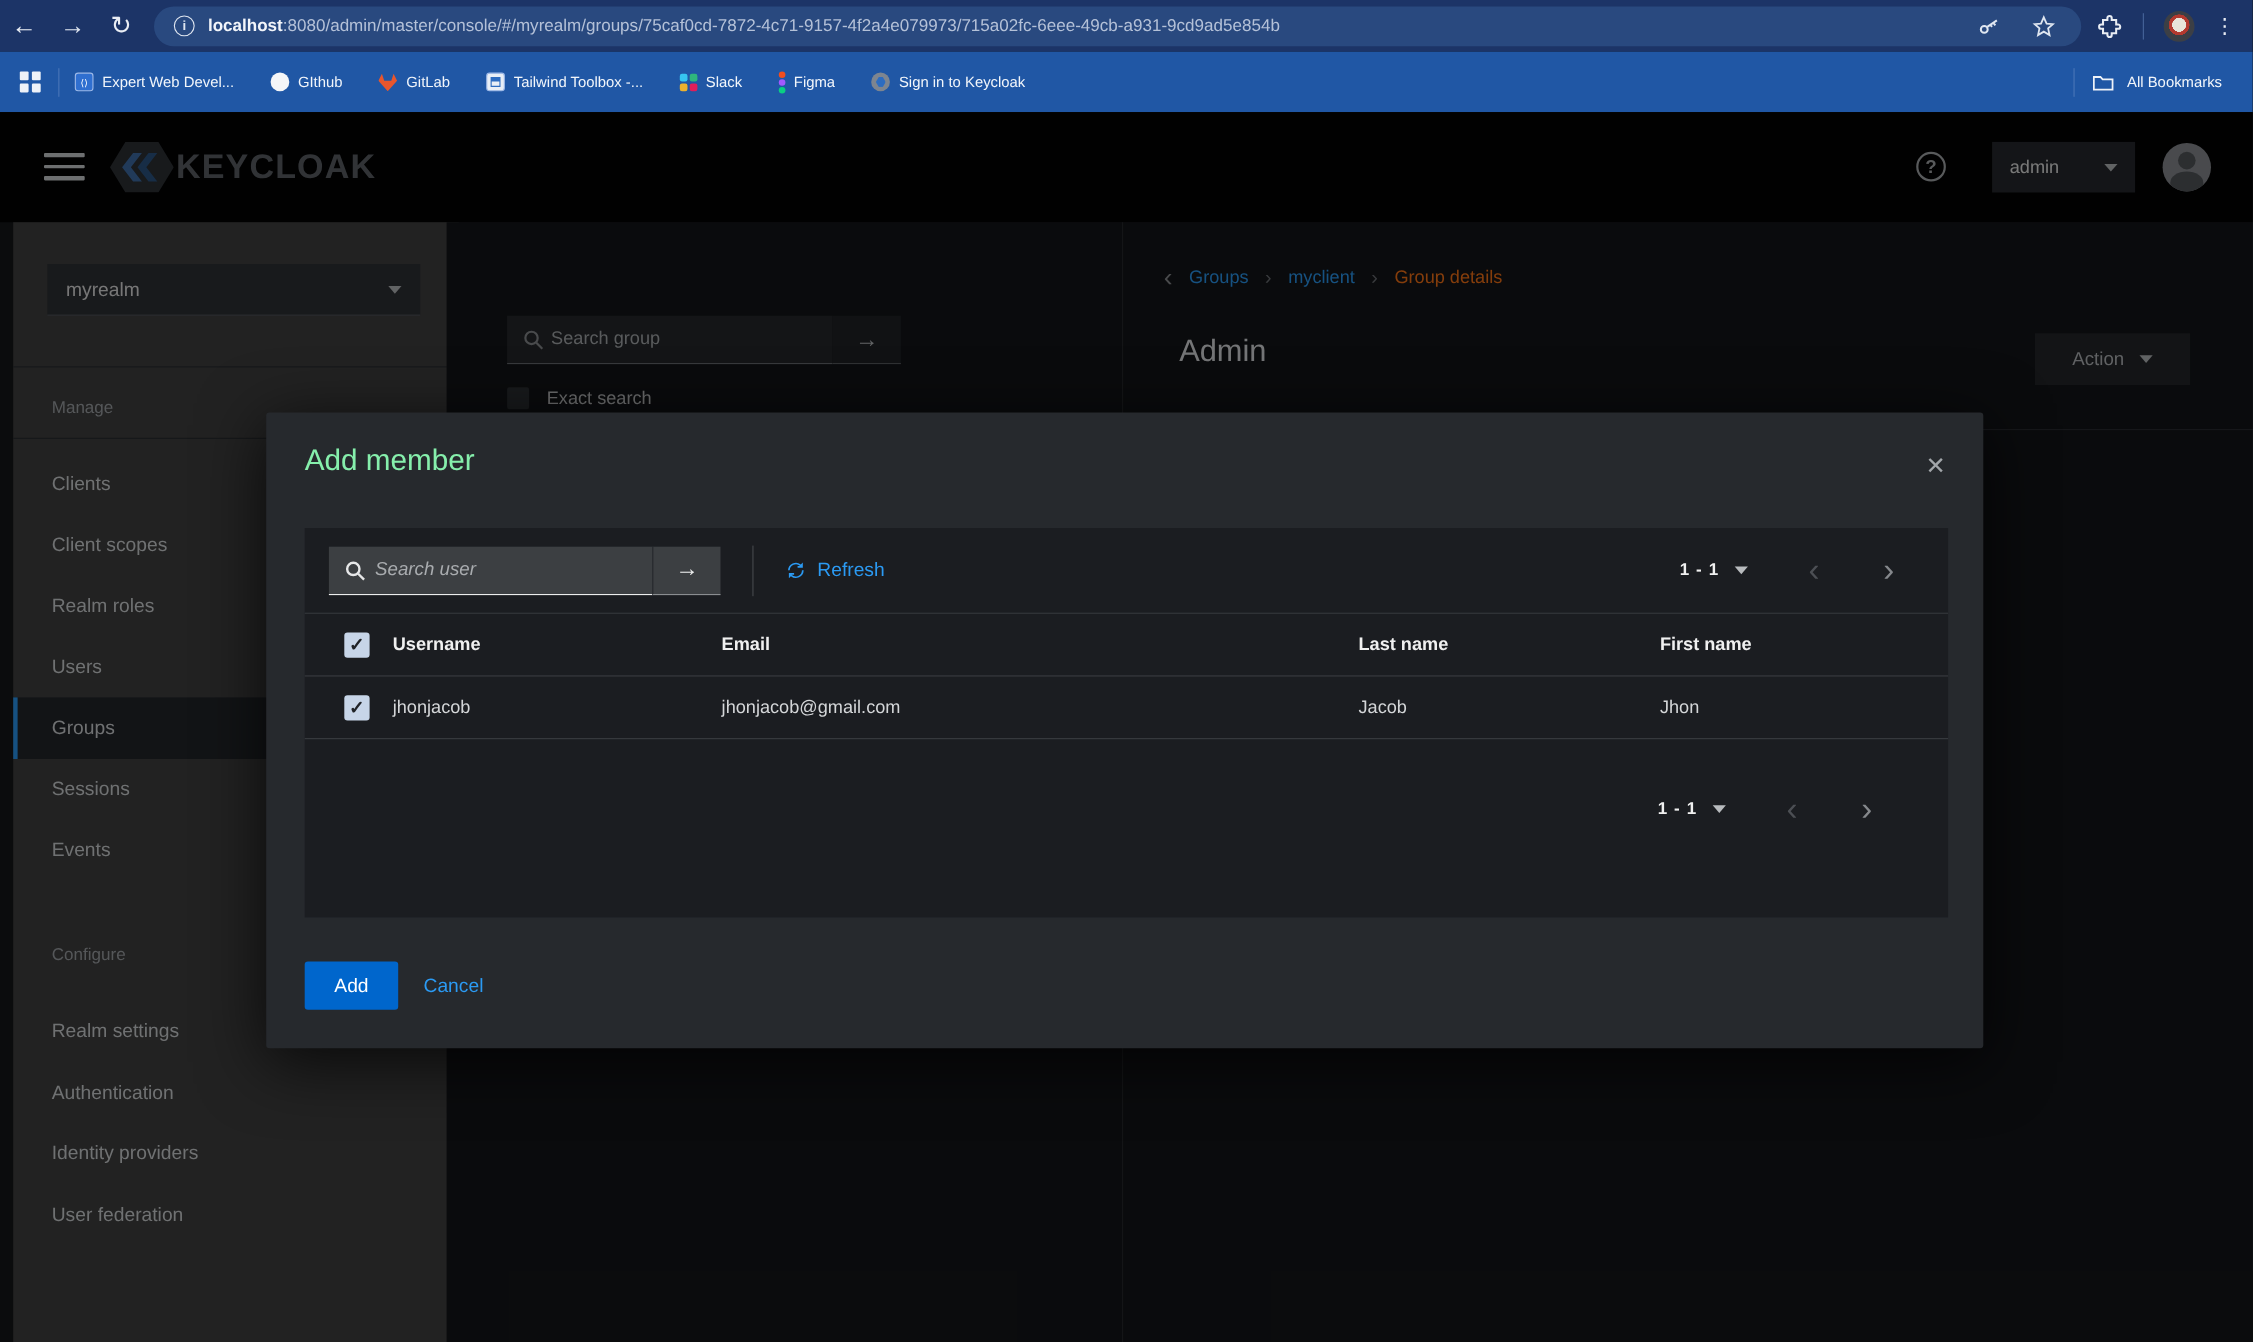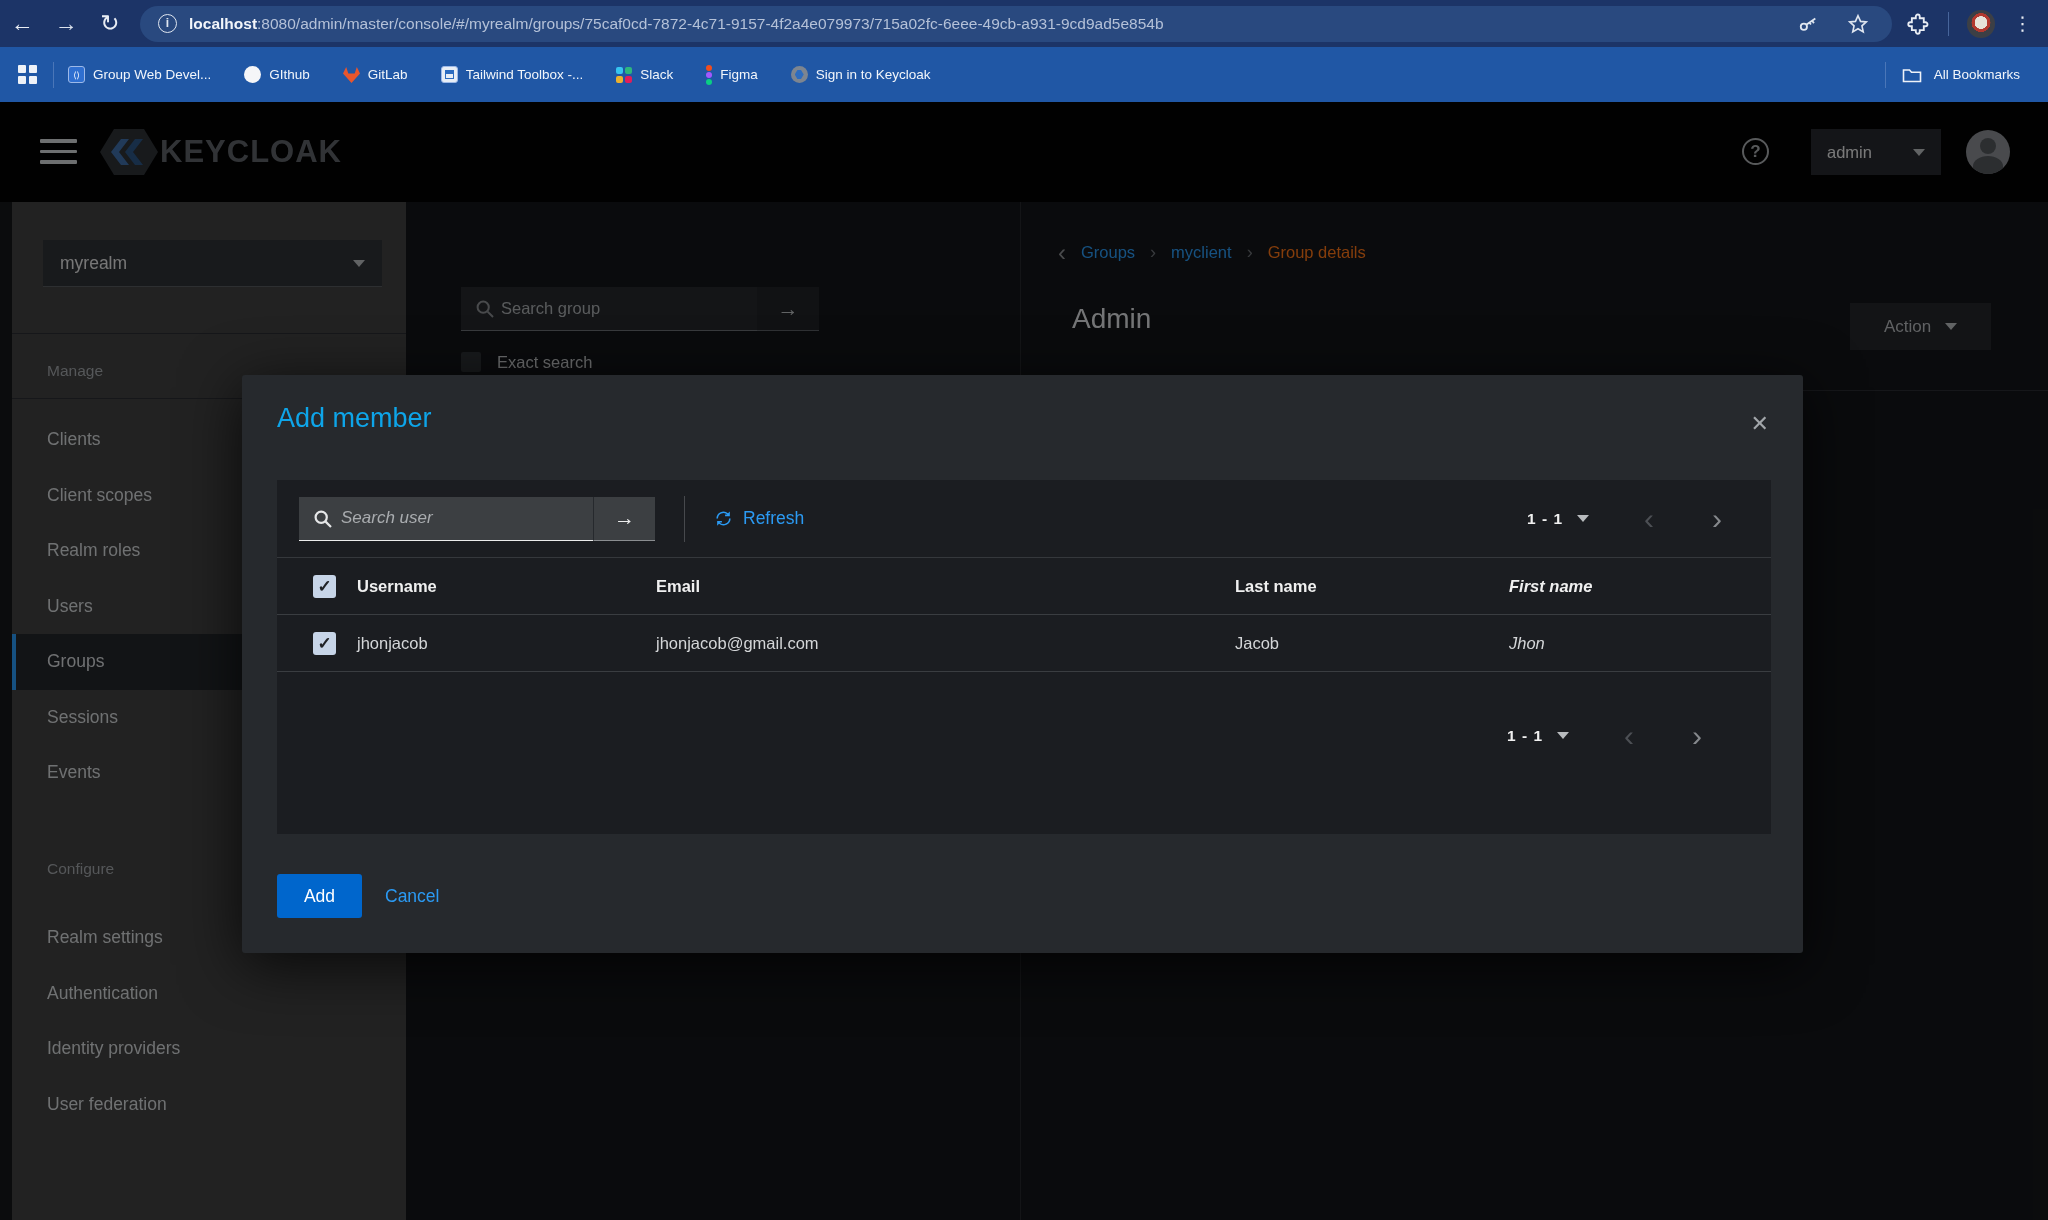--- a/index.html
+++ b/index.html
@@ -105,21 +105,21 @@
   .crumb-cur { color:#f97316; }
   .page-title { position:absolute; left:666px; top:101px; font-size:28px; color:#dcdee0; font-weight:400; }
   .action-btn { position:absolute; left:1444px; top:101px; width:141px; height:47px; background:#24272b;
                 display:flex; align-items:center; justify-content:center; gap:14px; color:#b5b8bb;
                 font-size:17px; cursor:pointer; }
 
   
   .dim { position:absolute; inset:0; background:rgba(0,0,0,0.47); z-index:5; }
   .modal { position:absolute; left:242px; top:273px; width:1561px; height:578px; background:#26292d;
            border-radius:3px; z-index:10; box-shadow:0 12px 60px rgba(0,0,0,0.75); }
-  .m-title { position:absolute; left:35px; top:28px; font-size:27px; font-weight:500; color:#0ea5e9; }
+  .m-title { position:absolute; left:35px; top:28px; font-size:27px; font-weight:500; color:#86efac; }
   .m-close { position:absolute; right:34px; top:36px; color:#a2a6aa; font-size:22px; cursor:pointer; }
   .panel { position:absolute; left:35px; top:105px; width:1494px; height:354px; background:#1b1d21; }
 
   .toolbar { height:78px; display:flex; align-items:center; padding:0 42px 0 22px;
              border-bottom:1px solid #35383c; }
   .su-wrap { display:flex; position:relative; }
   .su-input { width:294px; height:44px; background:#3c3f42; border:none; border-bottom:1px solid #eceded;
               color:#c8cacc; font-size:17px; padding:0 10px 0 42px; outline:none;font-style:italic; }
   .su-input::placeholder, .sg-input::placeholder { color:#a9acaf; opacity:1; }
   .su-ic { position:absolute; left:14px; top:12px; }
@@ -132,21 +132,21 @@
   .pager { display:flex; align-items:center; }
   .pg-label { color:#f0f0f0; font-size:15.5px; font-weight:700; letter-spacing:1px; }
   .pg-caret { margin-left:14px; cursor:pointer; }
   .chev { font-size:30px; line-height:24px; width:24px; text-align:center; font-weight:400; cursor:pointer;}
   .chev.dis { color:#4c4f54; cursor:default; }
   .chev.en { color:#85888c; }
   .pg-c1 { margin-left:48px; } .pg-c2 { margin-left:44px; }
 
   .thead, .trow { display:flex; align-items:center; height:57px; border-bottom:1px solid #3a3d41; }
   .c0 { width:80px; padding-left:36px; } .c1 { width:299px; } .c2 { width:579px; }
-  .c3 { width:274px; } .c4 { flex:1;font-style:italic; }
+  .c3 { width:274px; } .c4 { flex:1; }
   .thead { font-weight:700; font-size:16.5px; color:#f0f0f0; }
   .trow { font-size:16.5px; color:#d4d6d8; }
   .cb { width:23px; height:23px; border-radius:3px; background:#c7d5e8; color:#202327;
         display:flex; align-items:center; justify-content:center; font-size:17px; font-weight:700; cursor:pointer;}
   .pagerow { height:127px; display:flex; align-items:center; justify-content:flex-end; padding-right:62px; }
 
   .m-footer { position:absolute; left:35px; top:499px; display:flex; align-items:center; gap:23px; }
   .add-btn { min-width:85px; height:44px; background:#0066cc; border:none; border-radius:3px;
              color:#fff; font-size:17.5px; font-family:inherit; cursor:pointer; }
   .cancel-link { color:#2b9af3; font-size:17.5px; cursor:pointer; }
@@ -195,21 +195,21 @@
     <div class="grid-ic">
         <i></i>
         <i></i>
         <i></i>
         <i></i>
       </div>
     <div class="bb-sep"></div>
 
     <div class="bm">
       <span class="fav ewd">⟨⟩</span>
-      <span>Group Web Devel...</span>
+      <span>Expert Web Devel...</span>
     </div>
     <div class="bm">
       <span class="fav gh"></span>
       <span>GIthub</span>
     </div>
     <div class="bm">
       <svg width="17" height="16" viewBox="0 0 16 15">
         <polygon points="0,6 3,0 5,6 11,6 13,0 16,6 8,15" fill="#e8562d"></polygon>
       </svg>
       <span>GitLab</span>

